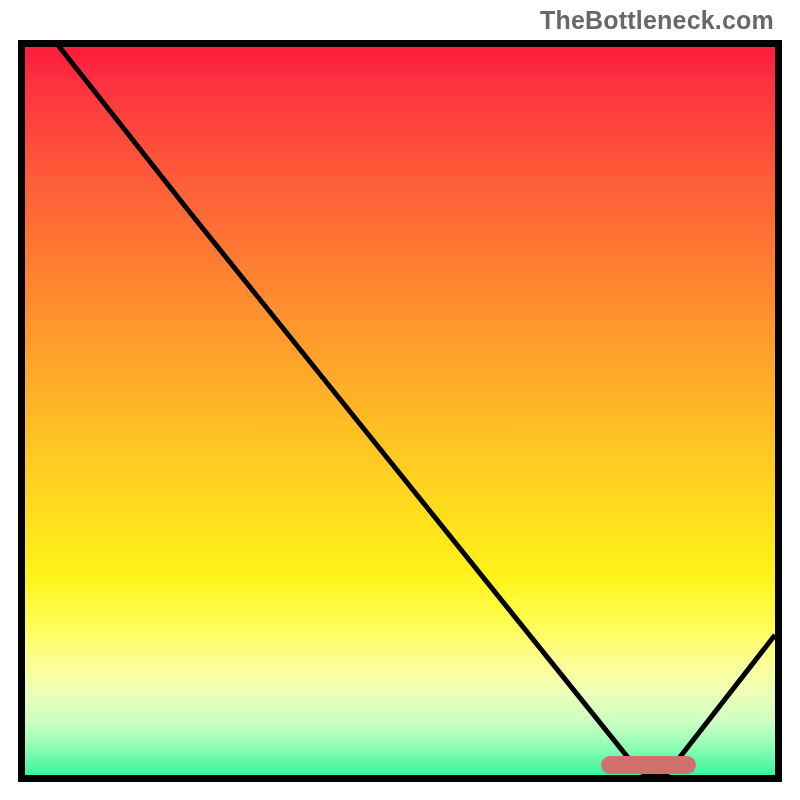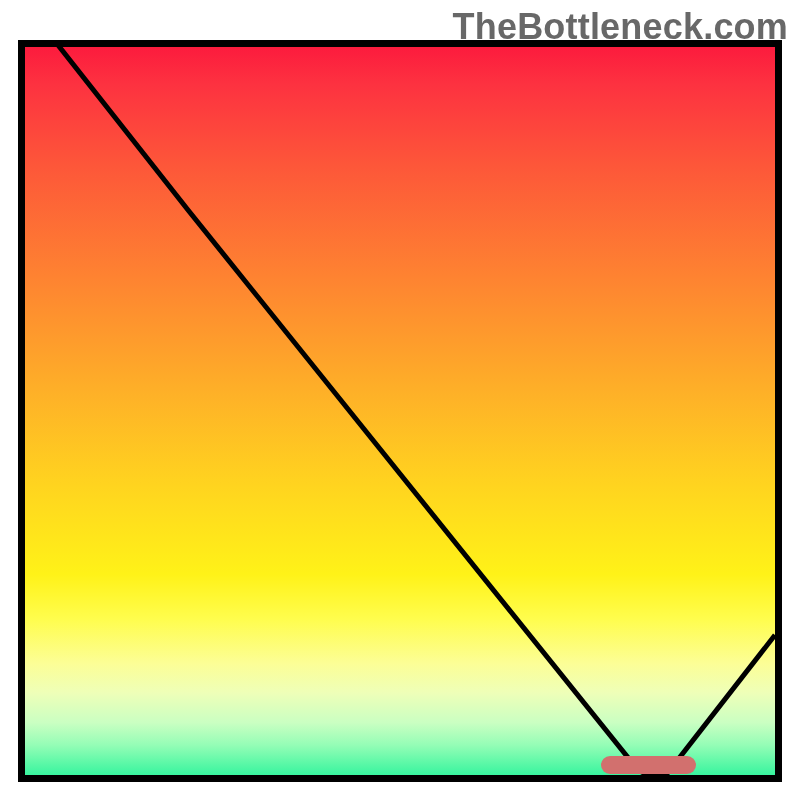--- a/index.html
+++ b/index.html
@@ -12,22 +12,22 @@
     font-family: Arial, Helvetica, sans-serif;
   }
   #stage {
     position: relative;
     width: 800px;
     height: 800px;
   }
   #watermark {
     position: absolute;
     top: 6px;
-    right: 12px;
-    font-size: 36px;
+    right: 26px;
+    font-size: 25px;
     font-weight: 600;
     color: #686868;
     letter-spacing: 0.2px;
     z-index: 20;
   }
   
   #plot {
     position: absolute;
     left: 18px;
     top: 40px;

